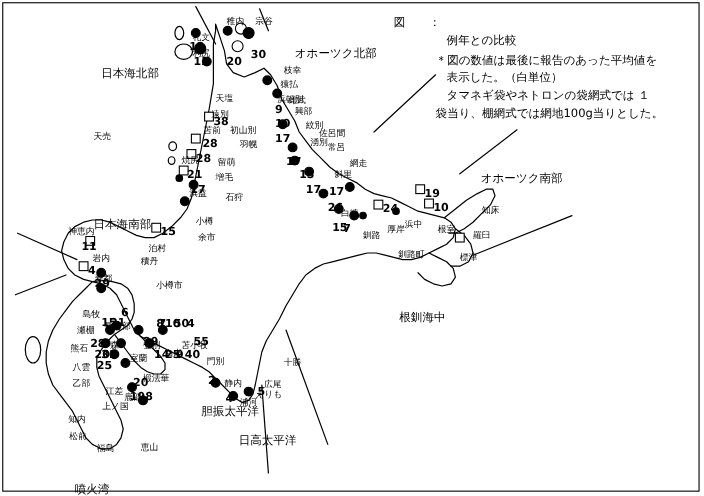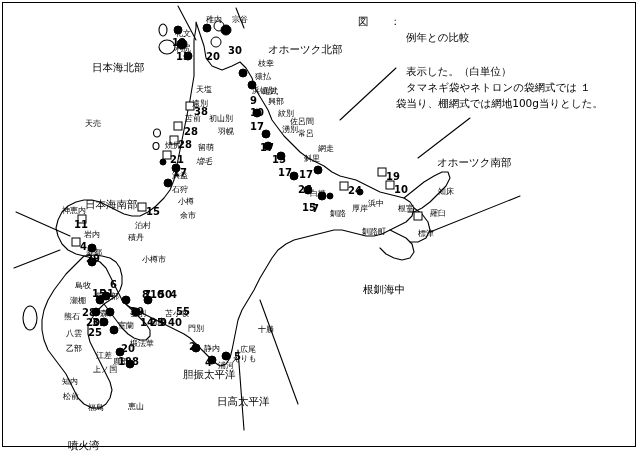--- a/index.html
+++ b/index.html
@@ -130,20 +130,21 @@
       <rect x="340" y="182" width="8" height="8" fill="#fff"></rect>
       <rect x="386" y="181" width="8" height="8" fill="#fff"></rect>
       <rect x="414" y="212" width="8" height="8" fill="#fff"></rect>
       <rect x="378" y="168" width="8" height="8" fill="#fff"></rect>
     </g>
   </svg>
 
   <div class="legend" style="left:358px;top:14px;font-size:10.5px;">図</div>
   <div class="legend" style="left:390px;top:14px;font-size:10.5px;">：</div>
   <div class="legend" style="left:406px;top:30px;font-size:10.5px;">例年との比較</div>
+  <div class="legend" style="left:396px;top:48px;font-size:10.5px;">＊図の数値は最後に報告のあった平均値を</div>
   <div class="legend" style="left:406px;top:64px;font-size:10.5px;">表示した。（白単位）</div>
   <div class="legend" style="left:406px;top:80px;font-size:10.5px;">タマネギ袋やネトロンの袋網式では １</div>
   <div class="legend" style="left:396px;top:96px;font-size:10.5px;">袋当り、棚網式では網地100g当りとした。</div>
 
   <div id="region-layer">
       <div class="lbl jp" style="left: 268px; top: 44px; font-size: 10.5px;">オホーツク北部</div>
       <div class="lbl jp" style="left: 437px; top: 157px; font-size: 10.5px;">オホーツク南部</div>
       <div class="lbl jp" style="left: 92px; top: 62px; font-size: 10.5px;">日本海北部</div>
       <div class="lbl jp" style="left: 85px; top: 199px; font-size: 10.5px;">日本海南部</div>
       <div class="lbl jp" style="left: 363px; top: 284px; font-size: 10.5px;">根釧海中</div>
@@ -157,25 +158,25 @@
       <div class="lbl jp" style="left: 175px; top: 30px; font-size: 8px;">礼文</div>
       <div class="lbl jp" style="left: 175px; top: 45px; font-size: 8px;">利尻</div>
       <div class="lbl jp" style="left: 255px; top: 73px; font-size: 8px;">猿払</div>
       <div class="lbl jp" style="left: 252px; top: 87px; font-size: 8px;">浜頓別</div>
       <div class="lbl jp" style="left: 196px; top: 86px; font-size: 8px;">天塩</div>
       <div class="lbl jp" style="left: 192px; top: 100px; font-size: 8px;">遠別</div>
       <div class="lbl jp" style="left: 185px; top: 115px; font-size: 8px;">苫前</div>
       <div class="lbl jp" style="left: 186px; top: 128px; font-size: 8px; padding-left: 32px;">羽幌</div>
       <div class="lbl jp" style="left: 209px; top: 115px; font-size: 8px;">初山別</div>
       <div class="lbl jp" style="left: 198px; top: 144px; font-size: 8px;">留萌</div>
-      <div class="lbl jp" style="left: 196px; top: 158px; font-size: 8px; font-style: italic;">増毛</div>
+      <div class="lbl jp" style="left: 196px; top: 158px; font-size: 8px;">増毛</div>
       <div class="lbl jp" style="left: 85px; top: 120px; font-size: 8px;">天売</div>
       <div class="lbl jp" style="left: 165px; top: 142px; font-size: 8px;">焼尻</div>
       <div class="lbl jp" style="left: 172px; top: 172px; font-size: 8px;">浜益</div>
-      <div class="lbl jp" style="left: 172px; top: 186px; font-size: 8px;">石狩</div>
+      <div class="lbl jp" style="left: 172px; top: 176px; font-size: 8px; padding-left: 33px;">石狩</div>
       <div class="lbl jp" style="left: 178px; top: 198px; font-size: 8px;">小樽</div>
       <div class="lbl jp" style="left: 180px; top: 212px; font-size: 8px;">余市</div>
       <div class="lbl jp" style="left: 62px; top: 207px; font-size: 8px;">神恵内</div>
       <div class="lbl jp" style="left: 135px; top: 222px; font-size: 8px;">泊村</div>
       <div class="lbl jp" style="left: 60px; top: 231px; font-size: 8px; padding-left: 24px;">岩内</div>
       <div class="lbl jp" style="left: 128px; top: 234px; font-size: 8px;">積丹</div>
       <div class="lbl jp" style="left: 68px; top: 249px; font-size: 8px; margin-left: 18px;">寿都</div>
       <div class="lbl jp" style="left: 142px; top: 256px; font-size: 8px;">小樽市</div>
       <div class="lbl jp" style="left: 75px; top: 282px; font-size: 8px;">島牧</div>
       <div class="lbl jp" style="left: 70px; top: 297px; font-size: 8px;">瀬棚</div>

